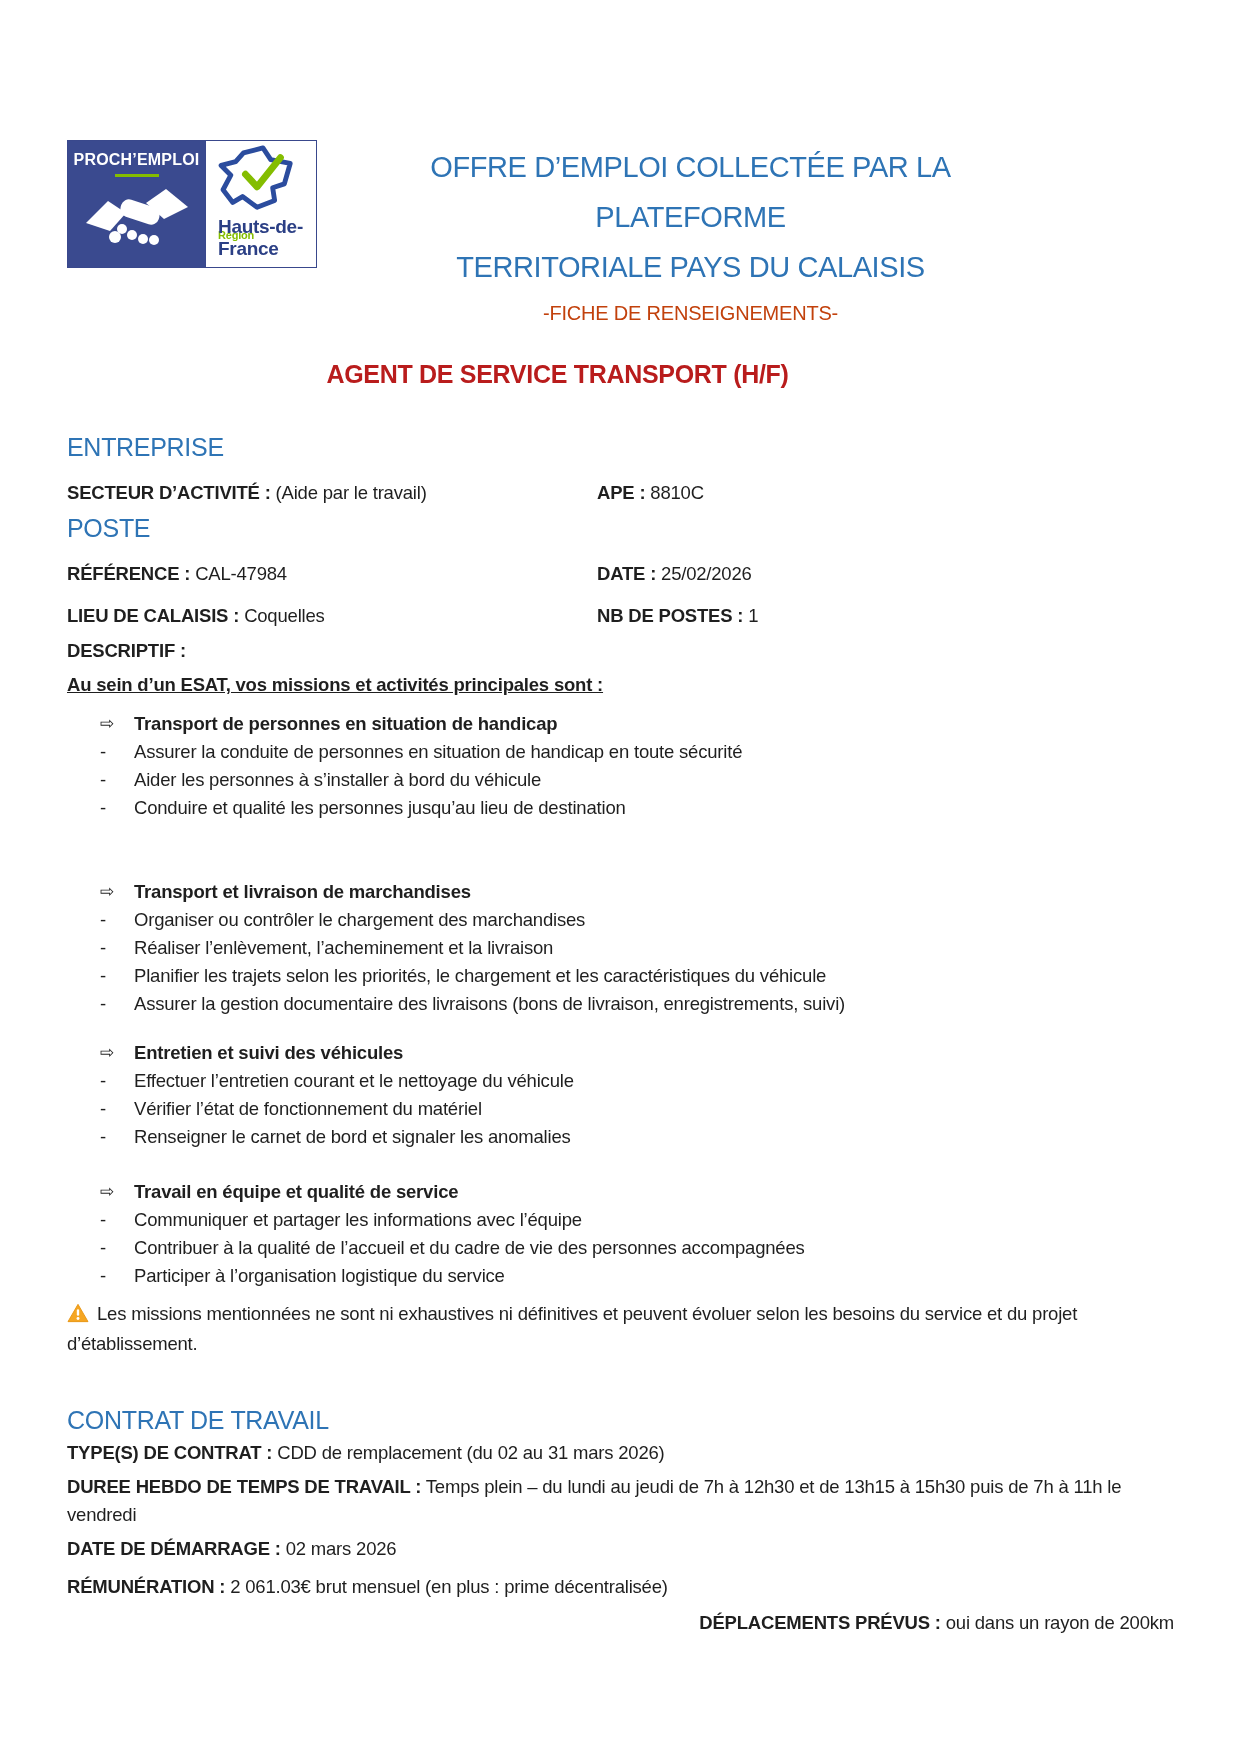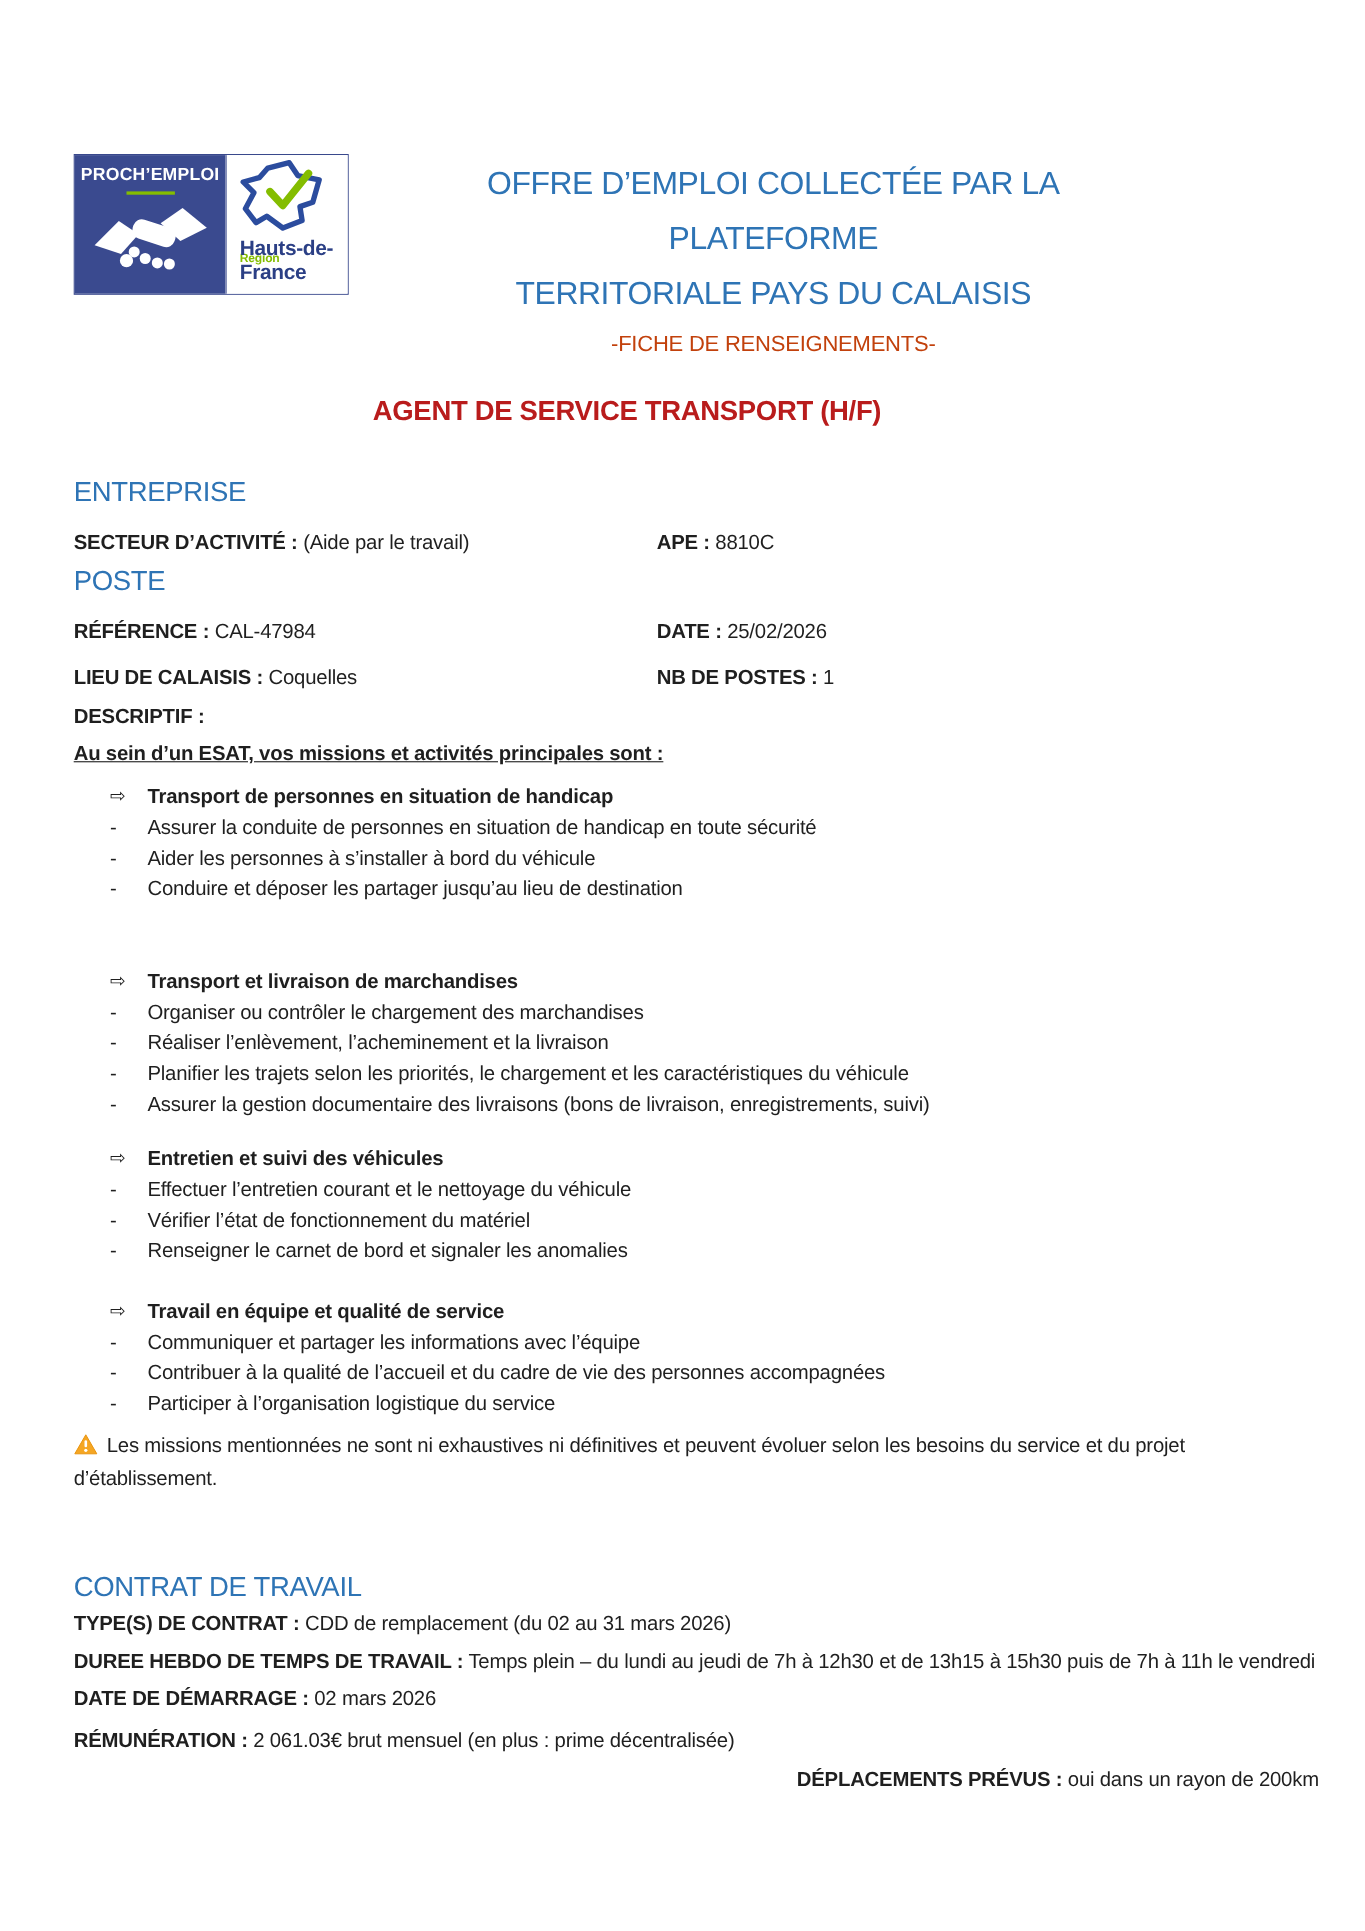--- a/index.html
+++ b/index.html
@@ -1,20 +1,20 @@
 <!DOCTYPE html>
 <html><head>
 <meta charset="utf-8">
 <style>
   html,body{margin:0;padding:0;background:#ffffff;}
   .page{
     position:relative;
     width:1241px;height:1755px;
     box-sizing:border-box;
-    padding:140px 42px 0 67px;
+    padding:140px 67px 0 67px;
     background:#ffffff;
     font-family:"Liberation Sans", sans-serif;
     color:#1f1f1f;
     font-size:18.5px;
     letter-spacing:-0.2px;
     overflow:hidden;
   }
   
   .header{display:flex;align-items:flex-start;}
   .logo{
@@ -42,21 +42,21 @@
   .job-title{
     margin:30px 126px 0 0;text-align:center;
     color:#b91c1c;font-size:25px;font-weight:700;letter-spacing:-0.3px;
   }
   
   .section-heading{
     margin:0;font-weight:400;color:#2e74b5;font-size:25px;line-height:33px;letter-spacing:-0.3px;
   }
   .h-entreprise{margin-top:42px;}
   .h-poste{margin-top:6px;}
-  .h-contrat{margin-top:68px;}
+  .h-contrat{margin-top:45px;}
   .tworow{display:flex;margin-top:16px;line-height:26px;}
   .cell-left{width:530px;}
   .cell-right{flex:1;}
   b{font-weight:700;}
   .row{margin-top:9px;line-height:26px;}
   .intro{
     margin-top:8px;line-height:26px;font-weight:700;text-decoration:underline;
   }
   
   .group{margin-top:12px;}
@@ -170,21 +170,21 @@
     <div class="li">
       <span class="bullet">-</span>
       <span class="txt">Assurer la conduite de personnes en situation de handicap en toute sécurité</span>
     </div>
     <div class="li">
       <span class="bullet">-</span>
       <span class="txt">Aider les personnes à s’installer à bord du véhicule</span>
     </div>
     <div class="li">
       <span class="bullet">-</span>
-      <span class="txt">Conduire et déposer les partager jusqu’au lieu de destination</span>
+      <span class="txt">Conduire et qualité les personnes jusqu’au lieu de destination</span>
     </div>
   </div>
 
   <div class="group gap2">
     <div class="li head">
       <span class="bullet">⇨</span>
       <span class="txt">Transport et livraison de marchandises</span>
     </div>
     <div class="li">
       <span class="bullet">-</span>

